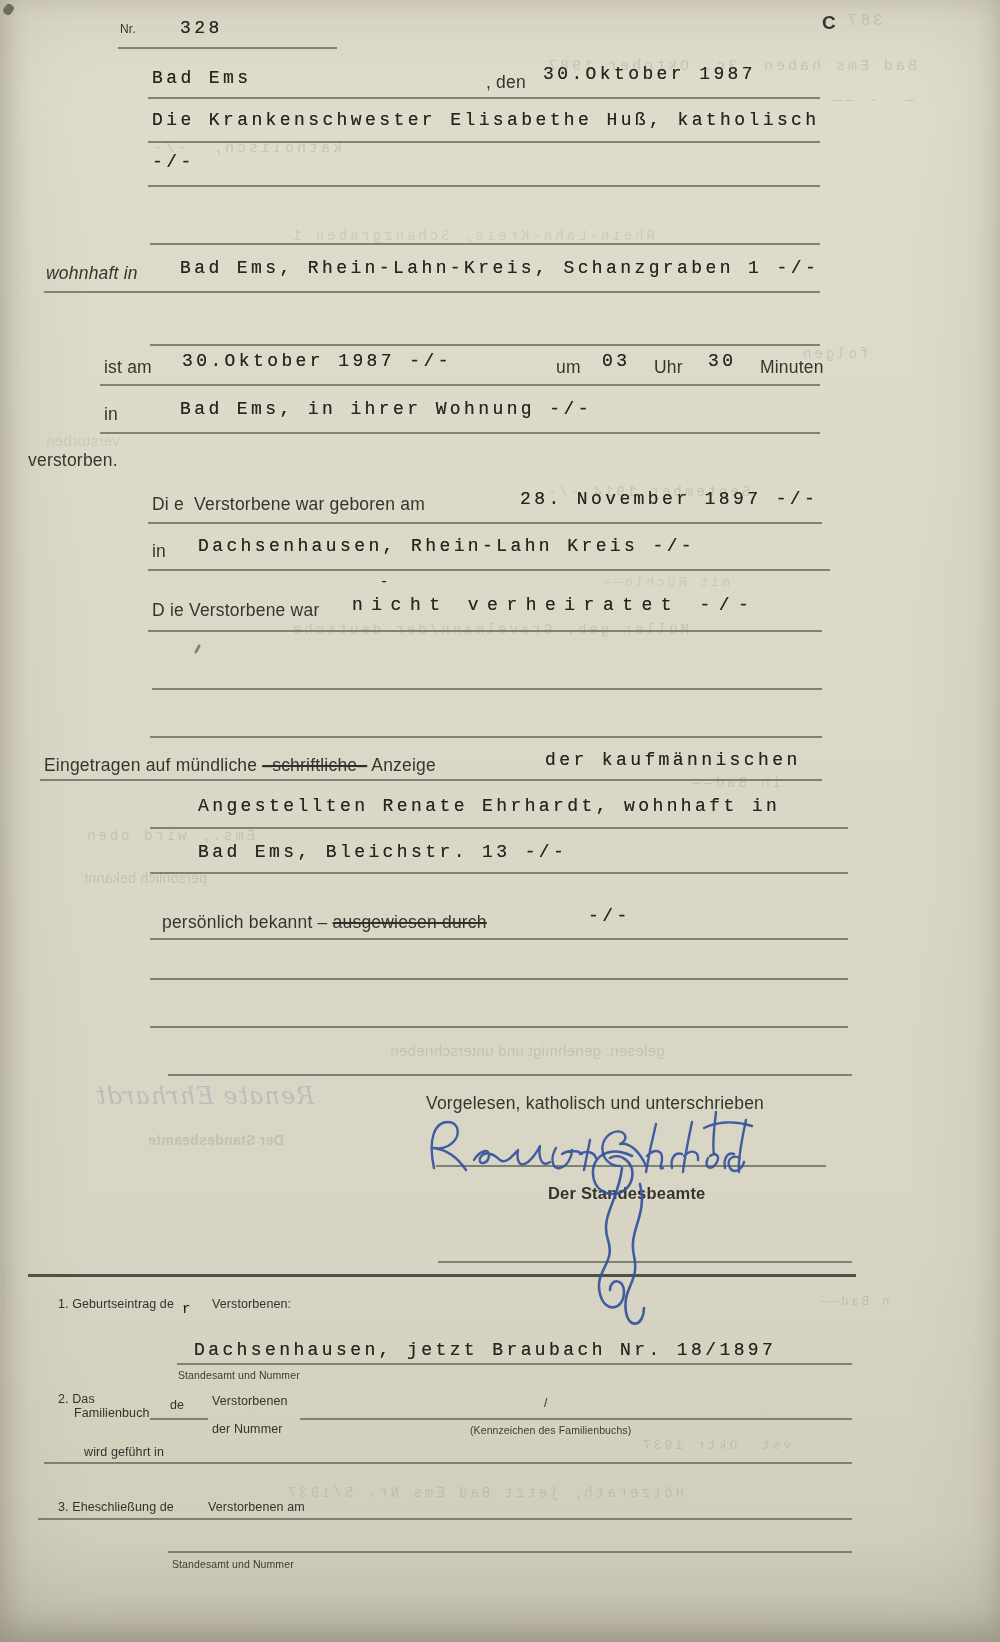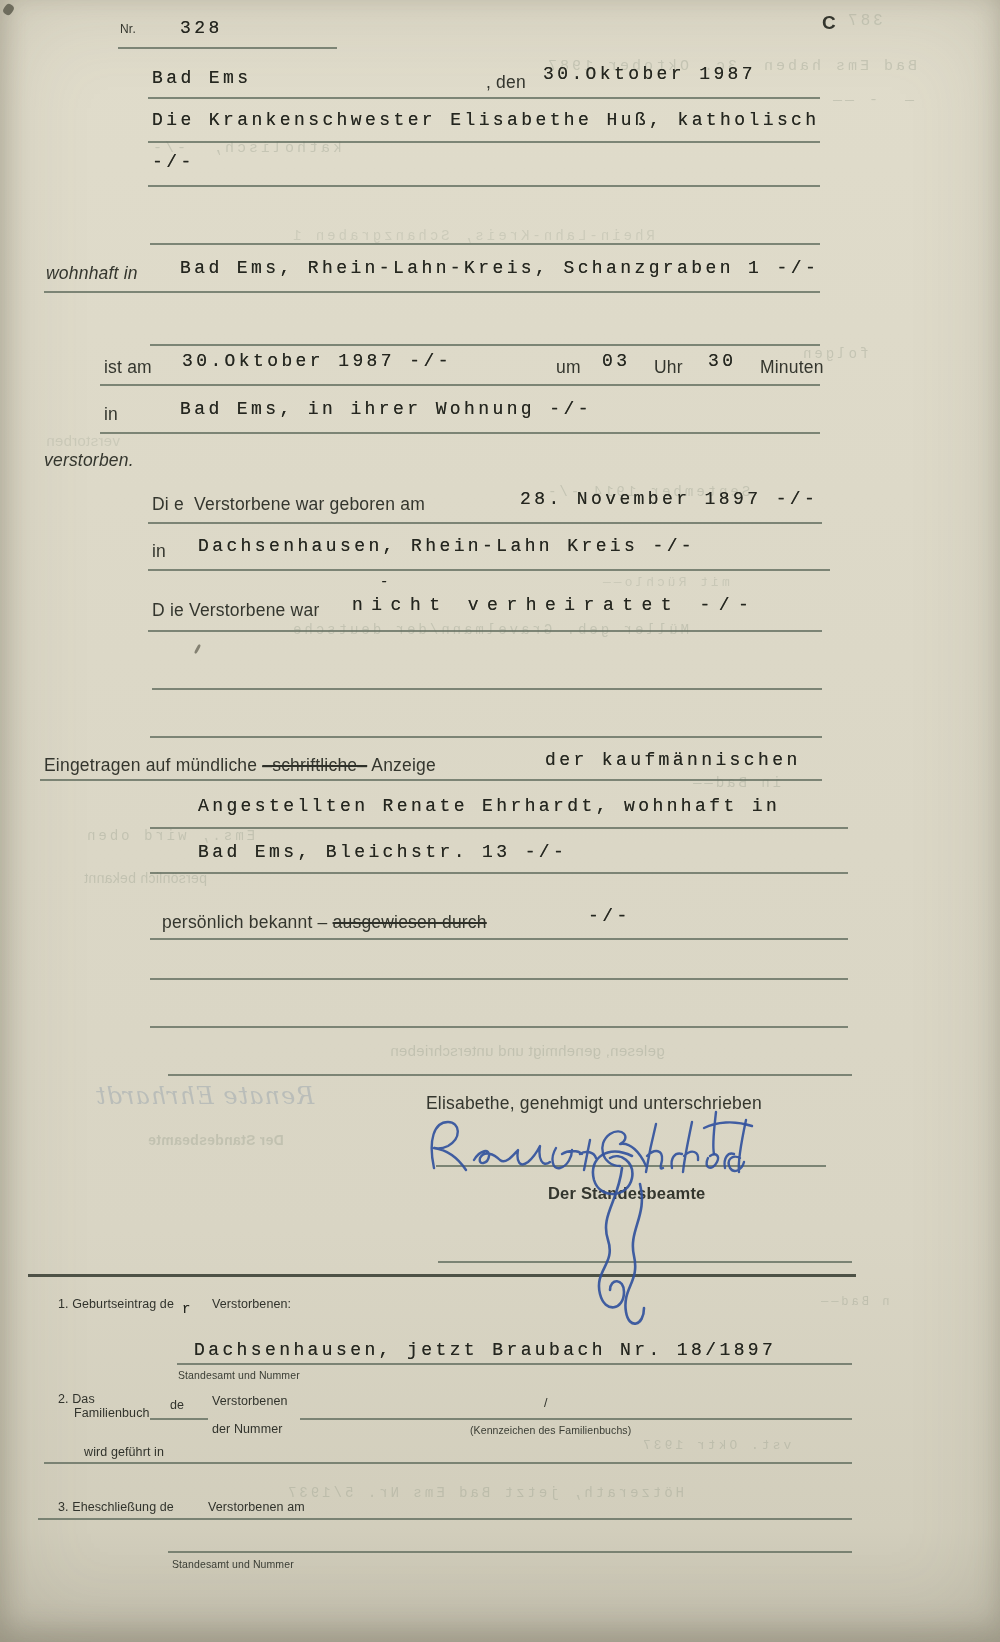--- a/index.html
+++ b/index.html
@@ -104,39 +104,39 @@
   <span class="abs printed" style="left:104px; top:357px;">ist am</span>
   <span class="abs typed" style="left:182px; top:351px;">30.Oktober 1987 -/-</span>
   <span class="abs printed" style="left:556px; top:357px;">um</span>
   <span class="abs typed" style="left:602px; top:351px;">03</span>
   <span class="abs printed" style="left:654px; top:357px;">Uhr</span>
   <span class="abs typed" style="left:708px; top:351px;">30</span>
   <span class="abs printed" style="left:760px; top:357px;">Minuten</span>
 
   <span class="abs printed" style="left:104px; top:404px;">in</span>
   <span class="abs typed" style="left:180px; top:399px;">Bad Ems, in ihrer Wohnung -/-</span>
-  <span class="abs printed" style="left:44px; top:450px;font-style:italic;">verstorben.</span>
+  <span class="abs printed" style="left:28px; top:450px;">verstorben.</span>
 
   <span class="abs printed" style="left:152px; top:494px;">Di e  Verstorbene war geboren am</span>
   <span class="abs typed" style="left:520px; top:489px;">28. November 1897 -/-</span>
   <span class="abs printed" style="left:152px; top:541px;">in</span>
   <span class="abs typed" style="left:198px; top:536px;">Dachsenhausen, Rhein-Lahn Kreis -/-</span>
   <span class="abs typed" style="left:380px; top:574px; font-size:14px;">-</span>
 
   <span class="abs printed" style="left:152px; top:600px;">D ie Verstorbene war</span>
   <span class="abs printed" style="left:44px; top:755px;"><span>Eingetragen auf mündliche </span><span class="strike">–schriftliche–</span><span> Anzeige</span></span>
 
   <span class="abs typed spread" style="left:352px; top:595px;">nicht verheiratet -/-</span>
   <span class="abs typed" style="left:545px; top:750px;">der kaufmännischen</span>
   <span class="abs typed" style="left:198px; top:796px;">Angestellten Renate Ehrhardt, wohnhaft in</span>
   <span class="abs typed" style="left:198px; top:842px;">Bad Ems, Bleichstr. 13 -/-</span>
   <span class="abs printed" style="left:162px; top:912px;"><span>persönlich bekannt – </span><span class="strike">ausgewiesen durch</span></span>
   <span class="abs typed" style="left:588px; top:906px;">-/-</span>
 
-  <span class="abs printed" style="left:426px; top:1093px;">Elisabethe, genehmigt und unterschrieben</span>
+  <span class="abs printed" style="left:426px; top:1093px;">Vorgelesen, katholisch und unterschrieben</span>
   <span class="abs printed bold" style="left:548px; top:1184px; font-size:16.5px;">Der Standesbeamte</span>
 
   <svg class="sig" style="left:420px; top:1110px;" width="330" height="78" viewBox="0 0 330 78" aria-label="Renate Ehrhardt">
     <g fill="none" stroke="#33539e" stroke-width="2.4" stroke-linecap="round" stroke-linejoin="round" opacity=".92">
       <path d="M14,58 C8,30 14,12 28,12 C40,12 42,28 28,36 C24,38 18,39 14,38 C28,40 38,48 46,60"></path>
       <path d="M54,50 C60,40 70,38 69,46 C68,54 58,56 60,48 C64,40 74,44 80,50 C86,55 94,44 98,40 C96,52 100,58 108,52 C114,47 118,40 120,36 C118,48 122,58 130,52"></path>
       <path d="M136,38 C130,48 132,60 140,58 C148,56 152,46 152,40 M142,44 C148,40 158,40 162,44 M170,30 L164,60 M160,44 C166,40 174,42 176,48"></path>
       <path d="M200,56 C182,56 176,34 190,24 C202,16 212,28 200,34 C210,32 220,42 226,56"></path>
       <path d="M236,14 C231,34 228,50 226,62 M227,46 C235,38 243,40 242,50 C241,56 239,60 243,58"></path>
       <path d="M252,58 C250,48 255,42 262,44"></path>

